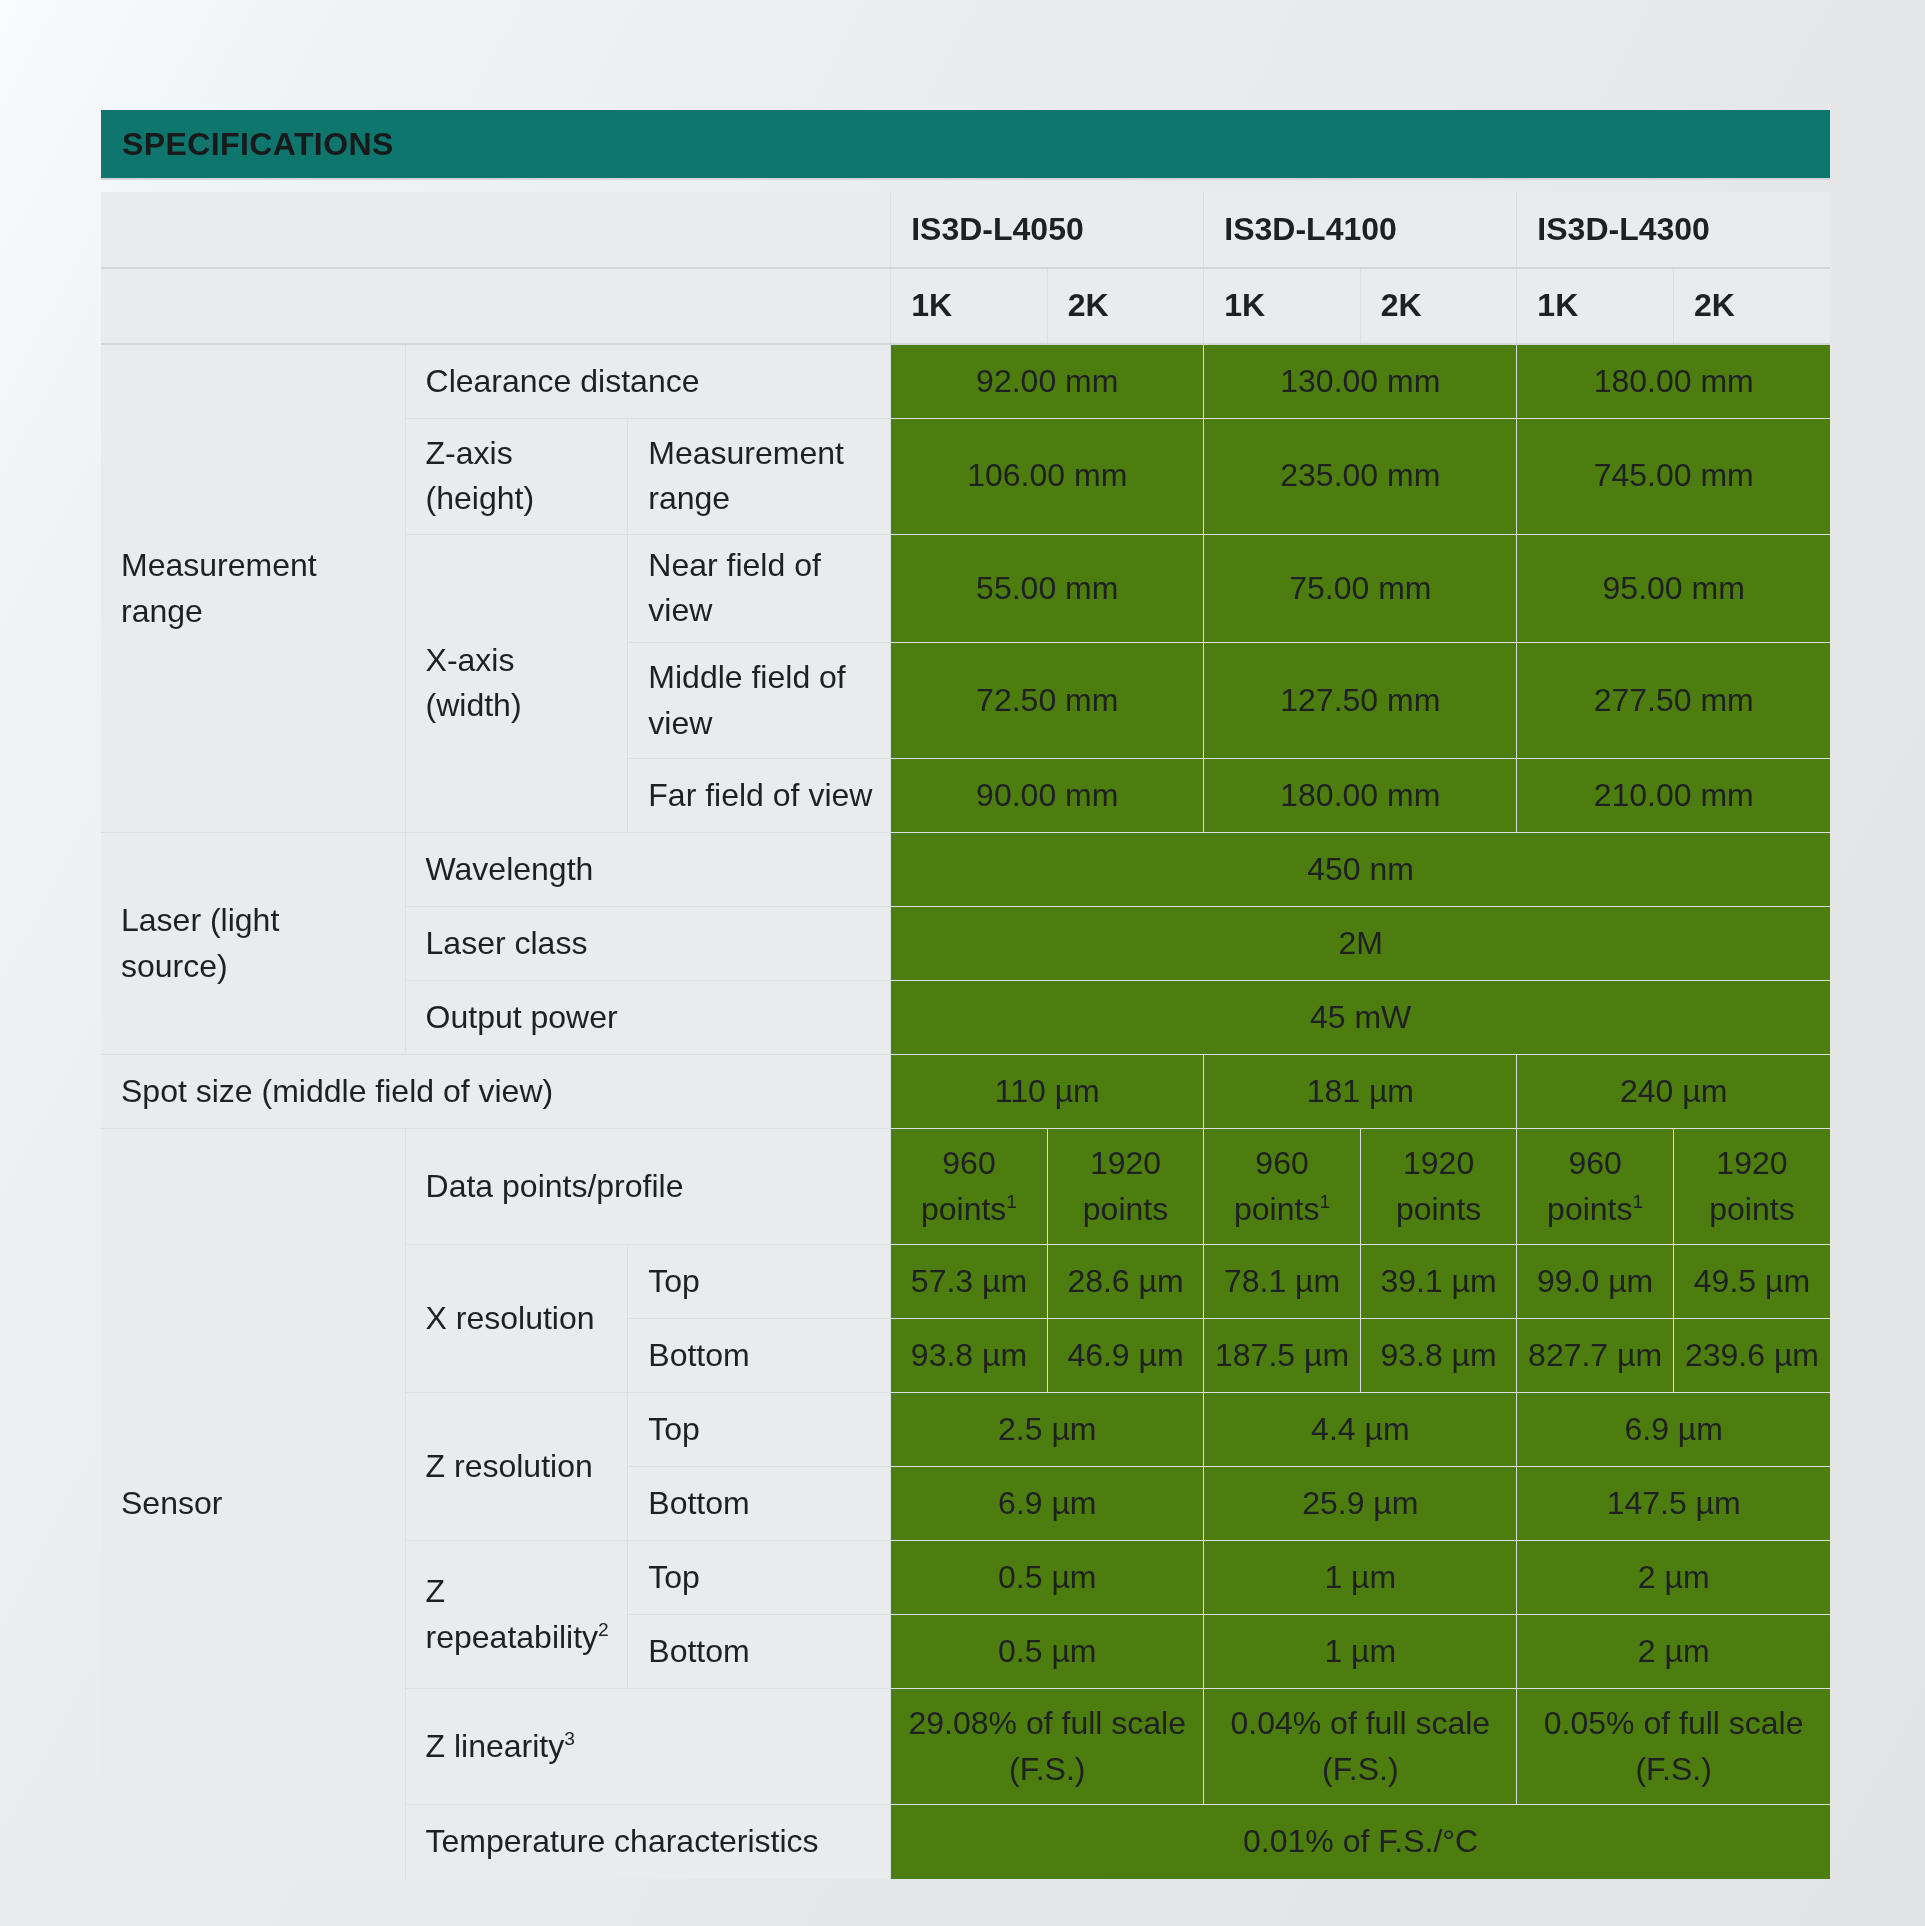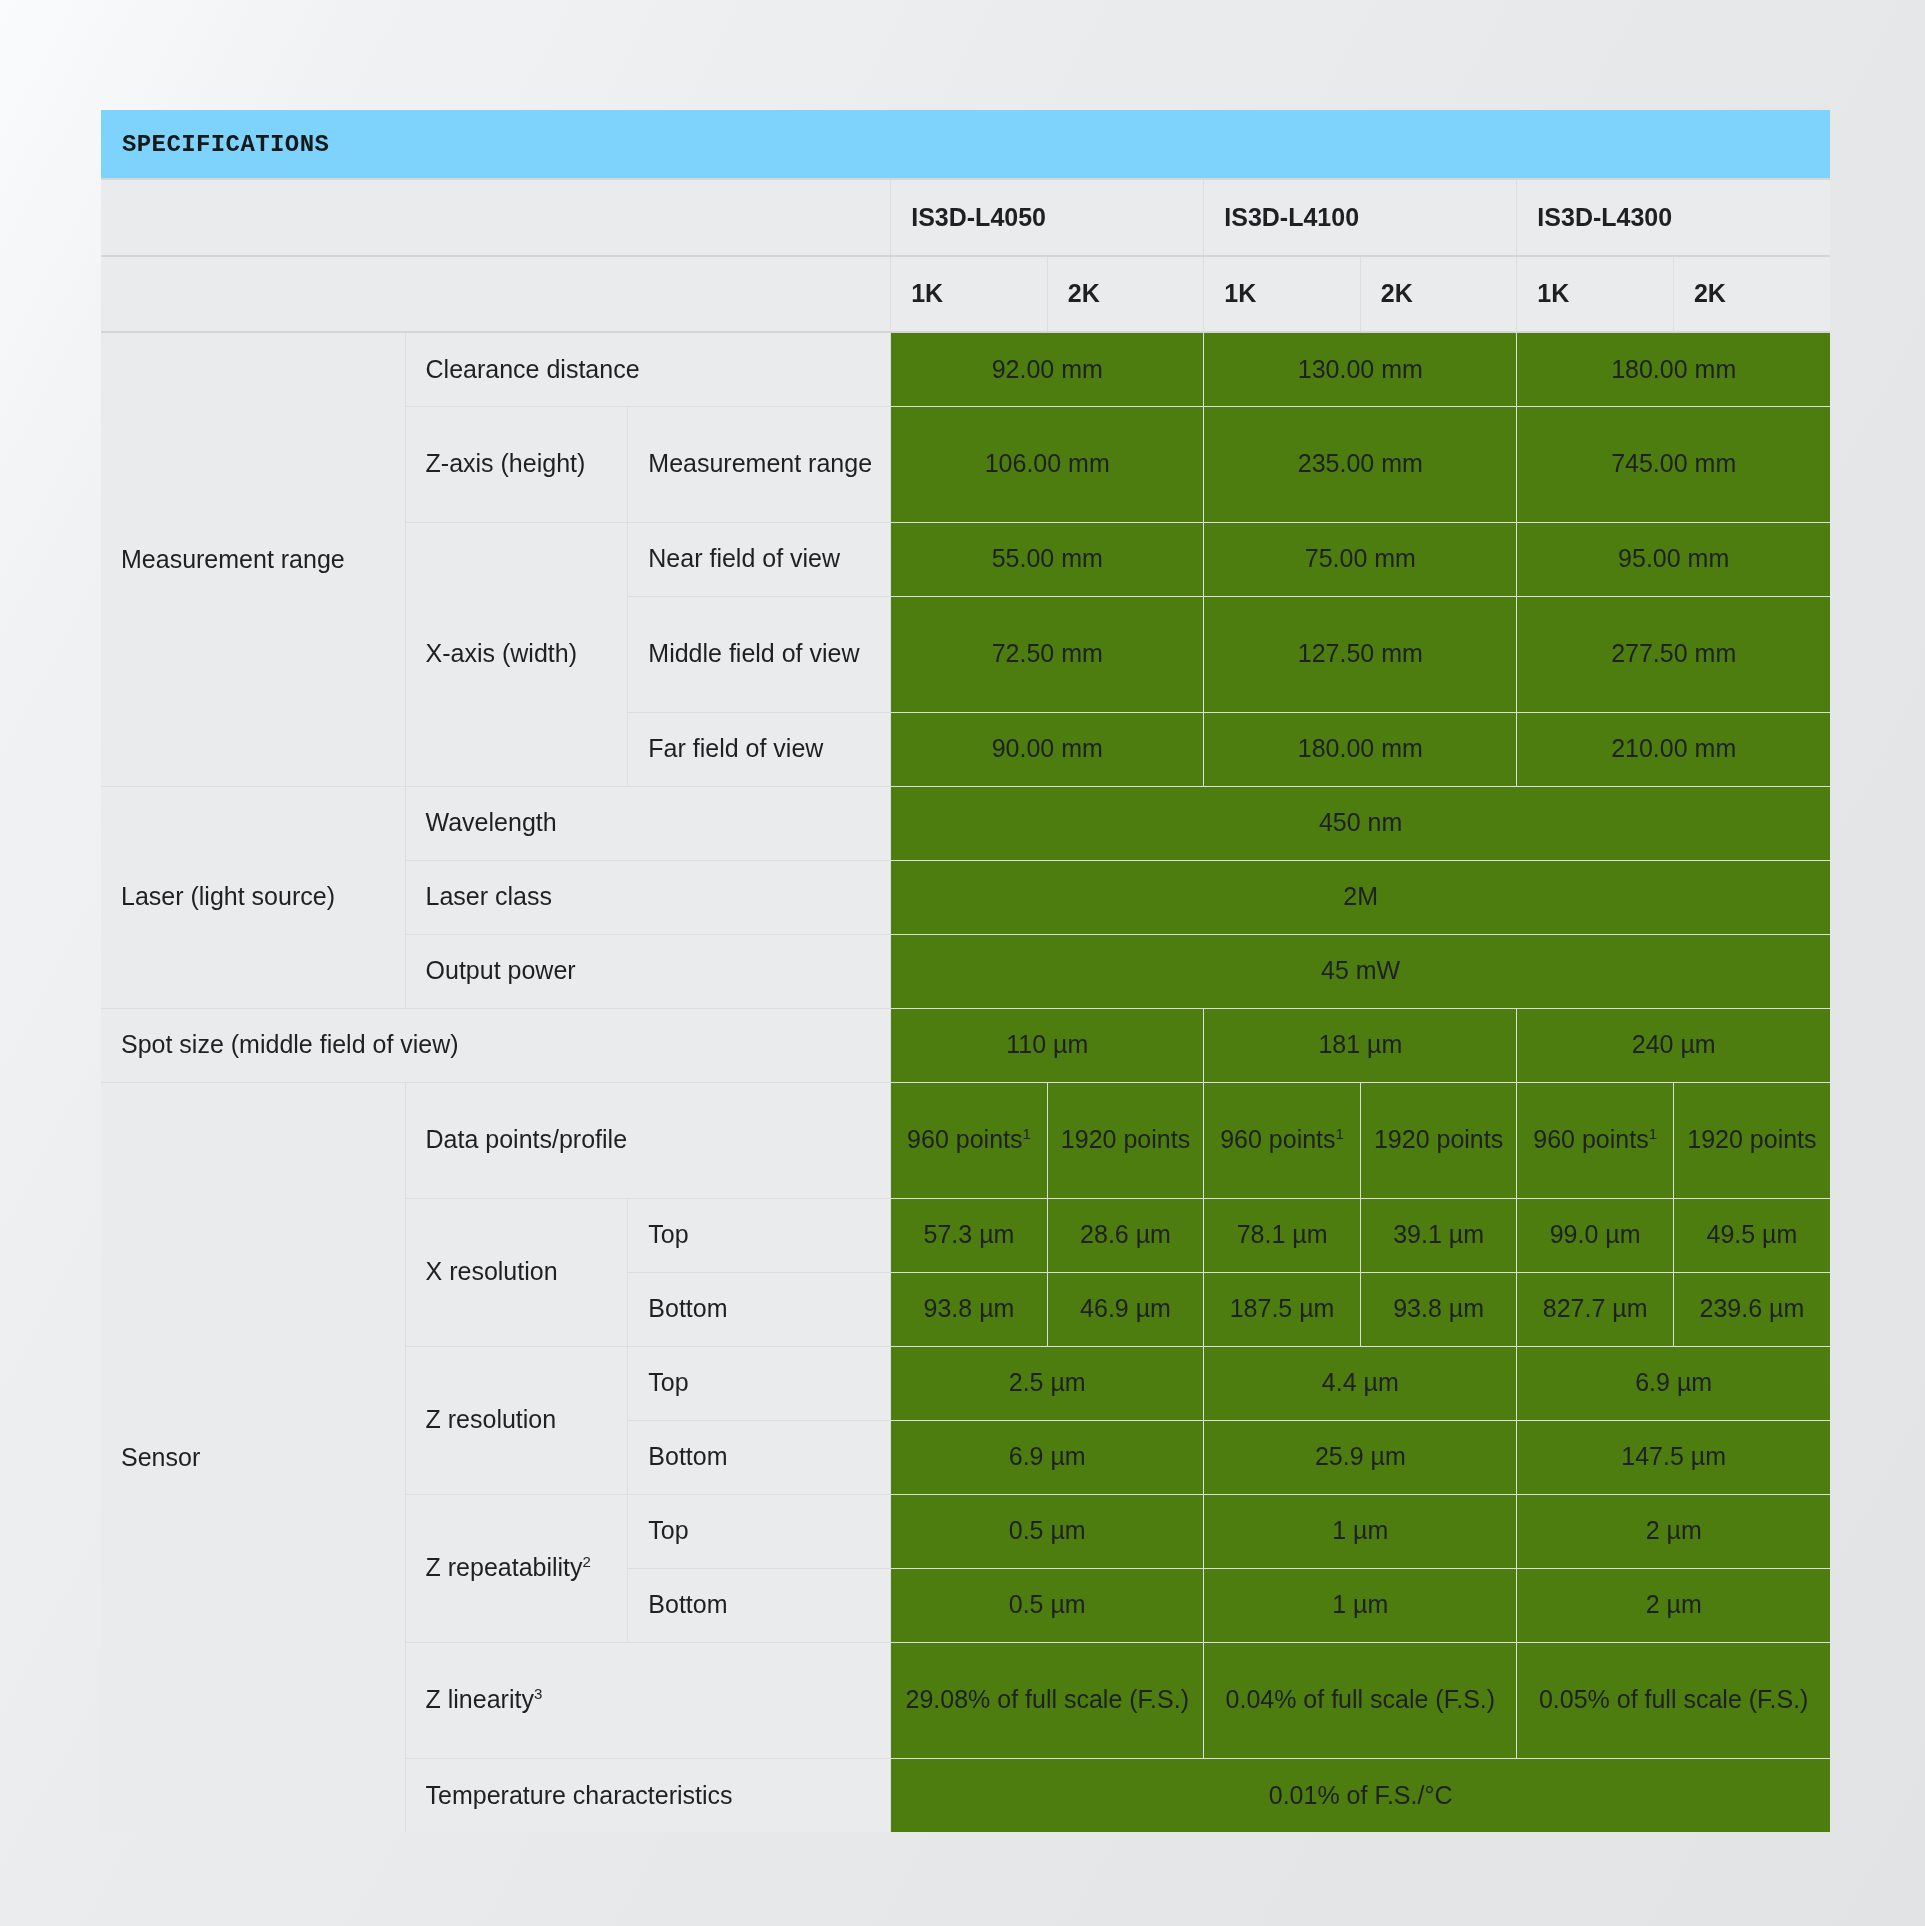--- a/index.html
+++ b/index.html
@@ -14,39 +14,39 @@
     background:
       linear-gradient(118deg, #fafbfc 0%, #f0f2f3 12%, #eaeced 35%, #e5e7e9 65%, #e1e3e5 100%);
   }
   .spec-card {
     position: absolute;
     left: 101px;
     top: 110px;
     width: 1729px;
   }
   .spec-title {
-    background: #7dd3fc;
+    background: #0f766e;
     height: 70px;
     display: flex;
     align-items: center;
     padding-left: 21px;
-    font-size: 24px;
+    font-size: 32px;
     font-weight: bold;
     letter-spacing: 0.4px;
     color: #17191b;
     border-bottom: 2.1px solid #d3d5d7;
-    font-family: Liberation Mono, monospace;
   }
   table.spec {
     width: 100%;
     border-collapse: collapse;
     table-layout: fixed;
     border: hidden;
-    font-size: 25px;
+    font-size: 32px;
     line-height: 1.42;
+    margin-top: 12px;
   }
   table.spec td {
     vertical-align: middle;
     border: 1.4px solid #dcdee0;
     overflow: hidden;
   }
   td.lbl {
     background: #e9ebec;
     text-align: left;
     padding: 8.5px 14px 8.5px 20px;

